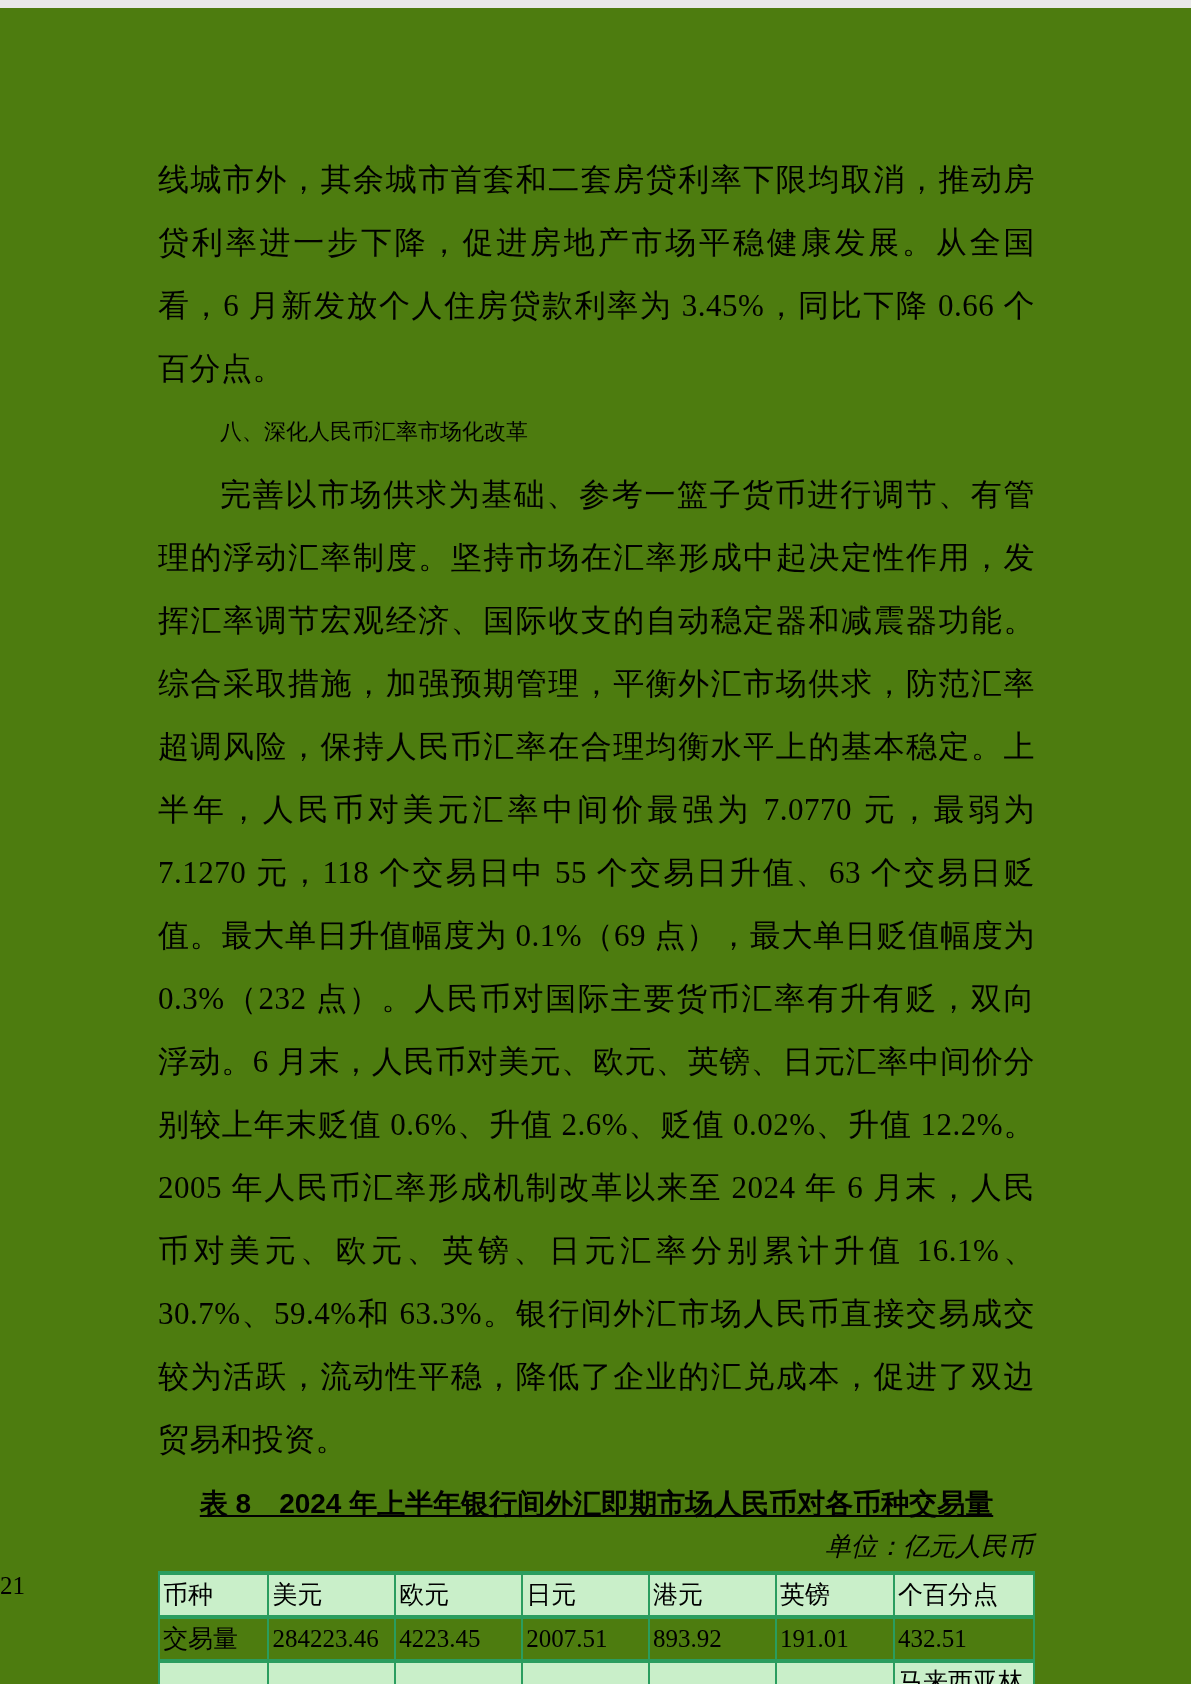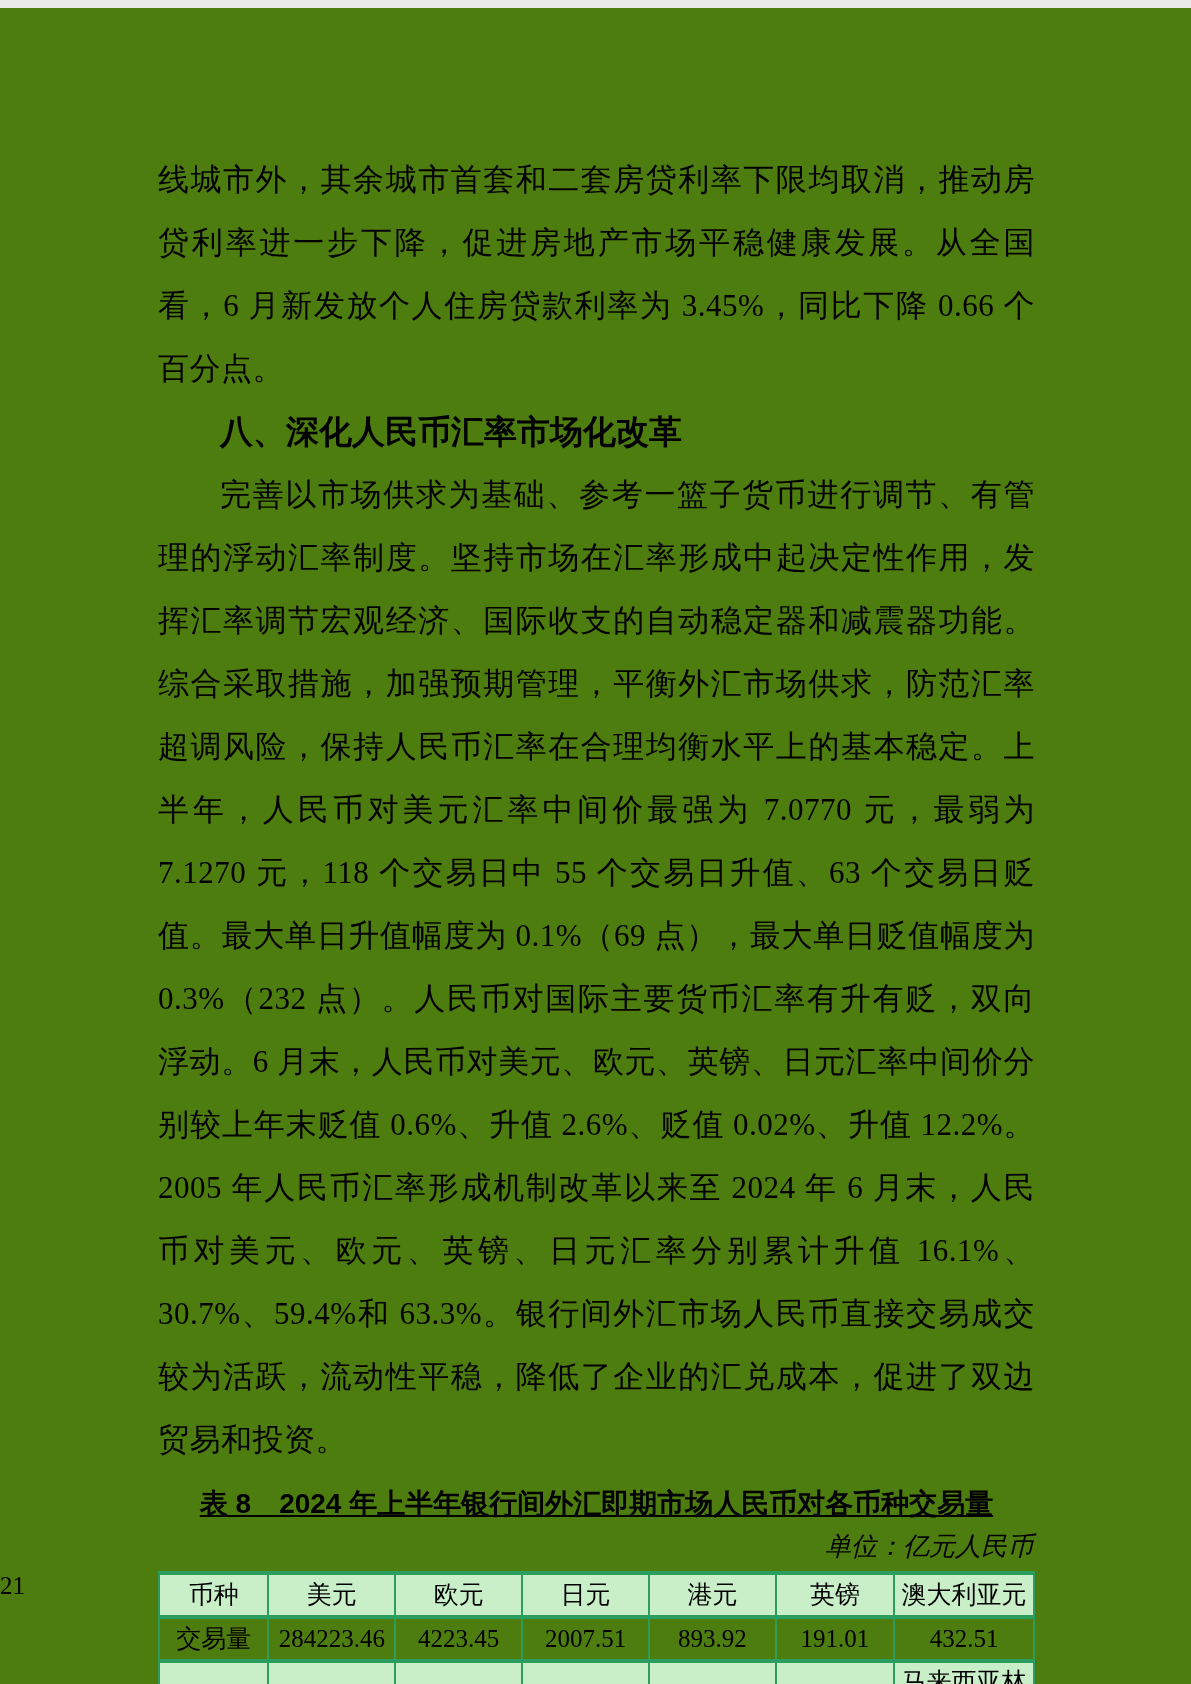--- a/index.html
+++ b/index.html
@@ -25,22 +25,22 @@
     margin:0;
     font-size:31px;
     line-height:63px;
     text-align:justify;
     letter-spacing:0.5px;
   }
   .body-text.indent{text-indent:2em;}
   .section-heading{
     margin:0 0 0 62px;
     font-family:"Liberation Sans", sans-serif;
-    font-weight:bold;
-    font-size:33px;
+    font-weight:normal;
+    font-size:22px;
     line-height:63px;
     color:var(--ink);
   }
   .bold-lead{font-weight:normal;}
   .table-caption{
     margin-top:10px;
     text-align:center;
     font-family:"Liberation Sans", sans-serif;
     font-weight:bold;
     font-size:28px;
@@ -59,21 +59,21 @@
     border-collapse:collapse;
     table-layout:fixed;
     margin-top:4px;
     font-size:25px;
   }
   table.data-table td{
     border-left:2px solid var(--tbl-border);
     border-right:2px solid var(--tbl-border);
     border-top:4px solid var(--tbl-border);
     border-bottom:4px solid var(--tbl-border);
-    text-align:center;
+    text-align:left;
     vertical-align:middle;
     padding:2px 3px;
     line-height:1.35;
   }
   tr.row-green td{background:var(--tbl-fill);}
   tr.row-h38 td{height:36px;}
   tr.row-h70 td{height:68px;}
   .page-number{
     position:absolute;
     left:0;right:0;bottom:92px;
@@ -107,21 +107,21 @@
         <col style="width:16%">
       </colgroup>
       <tbody>
         <tr class="row-green row-h38">
           <td>币种</td>
           <td>美元</td>
           <td>欧元</td>
           <td>日元</td>
           <td>港元</td>
           <td>英镑</td>
-          <td>澳大利亚元</td>
+          <td>个百分点</td>
         </tr>
         <tr class="row-h38">
           <td>交易量</td>
           <td>284223.46</td>
           <td>4223.45</td>
           <td>2007.51</td>
           <td>893.92</td>
           <td>191.01</td>
           <td>432.51</td>
         </tr>

